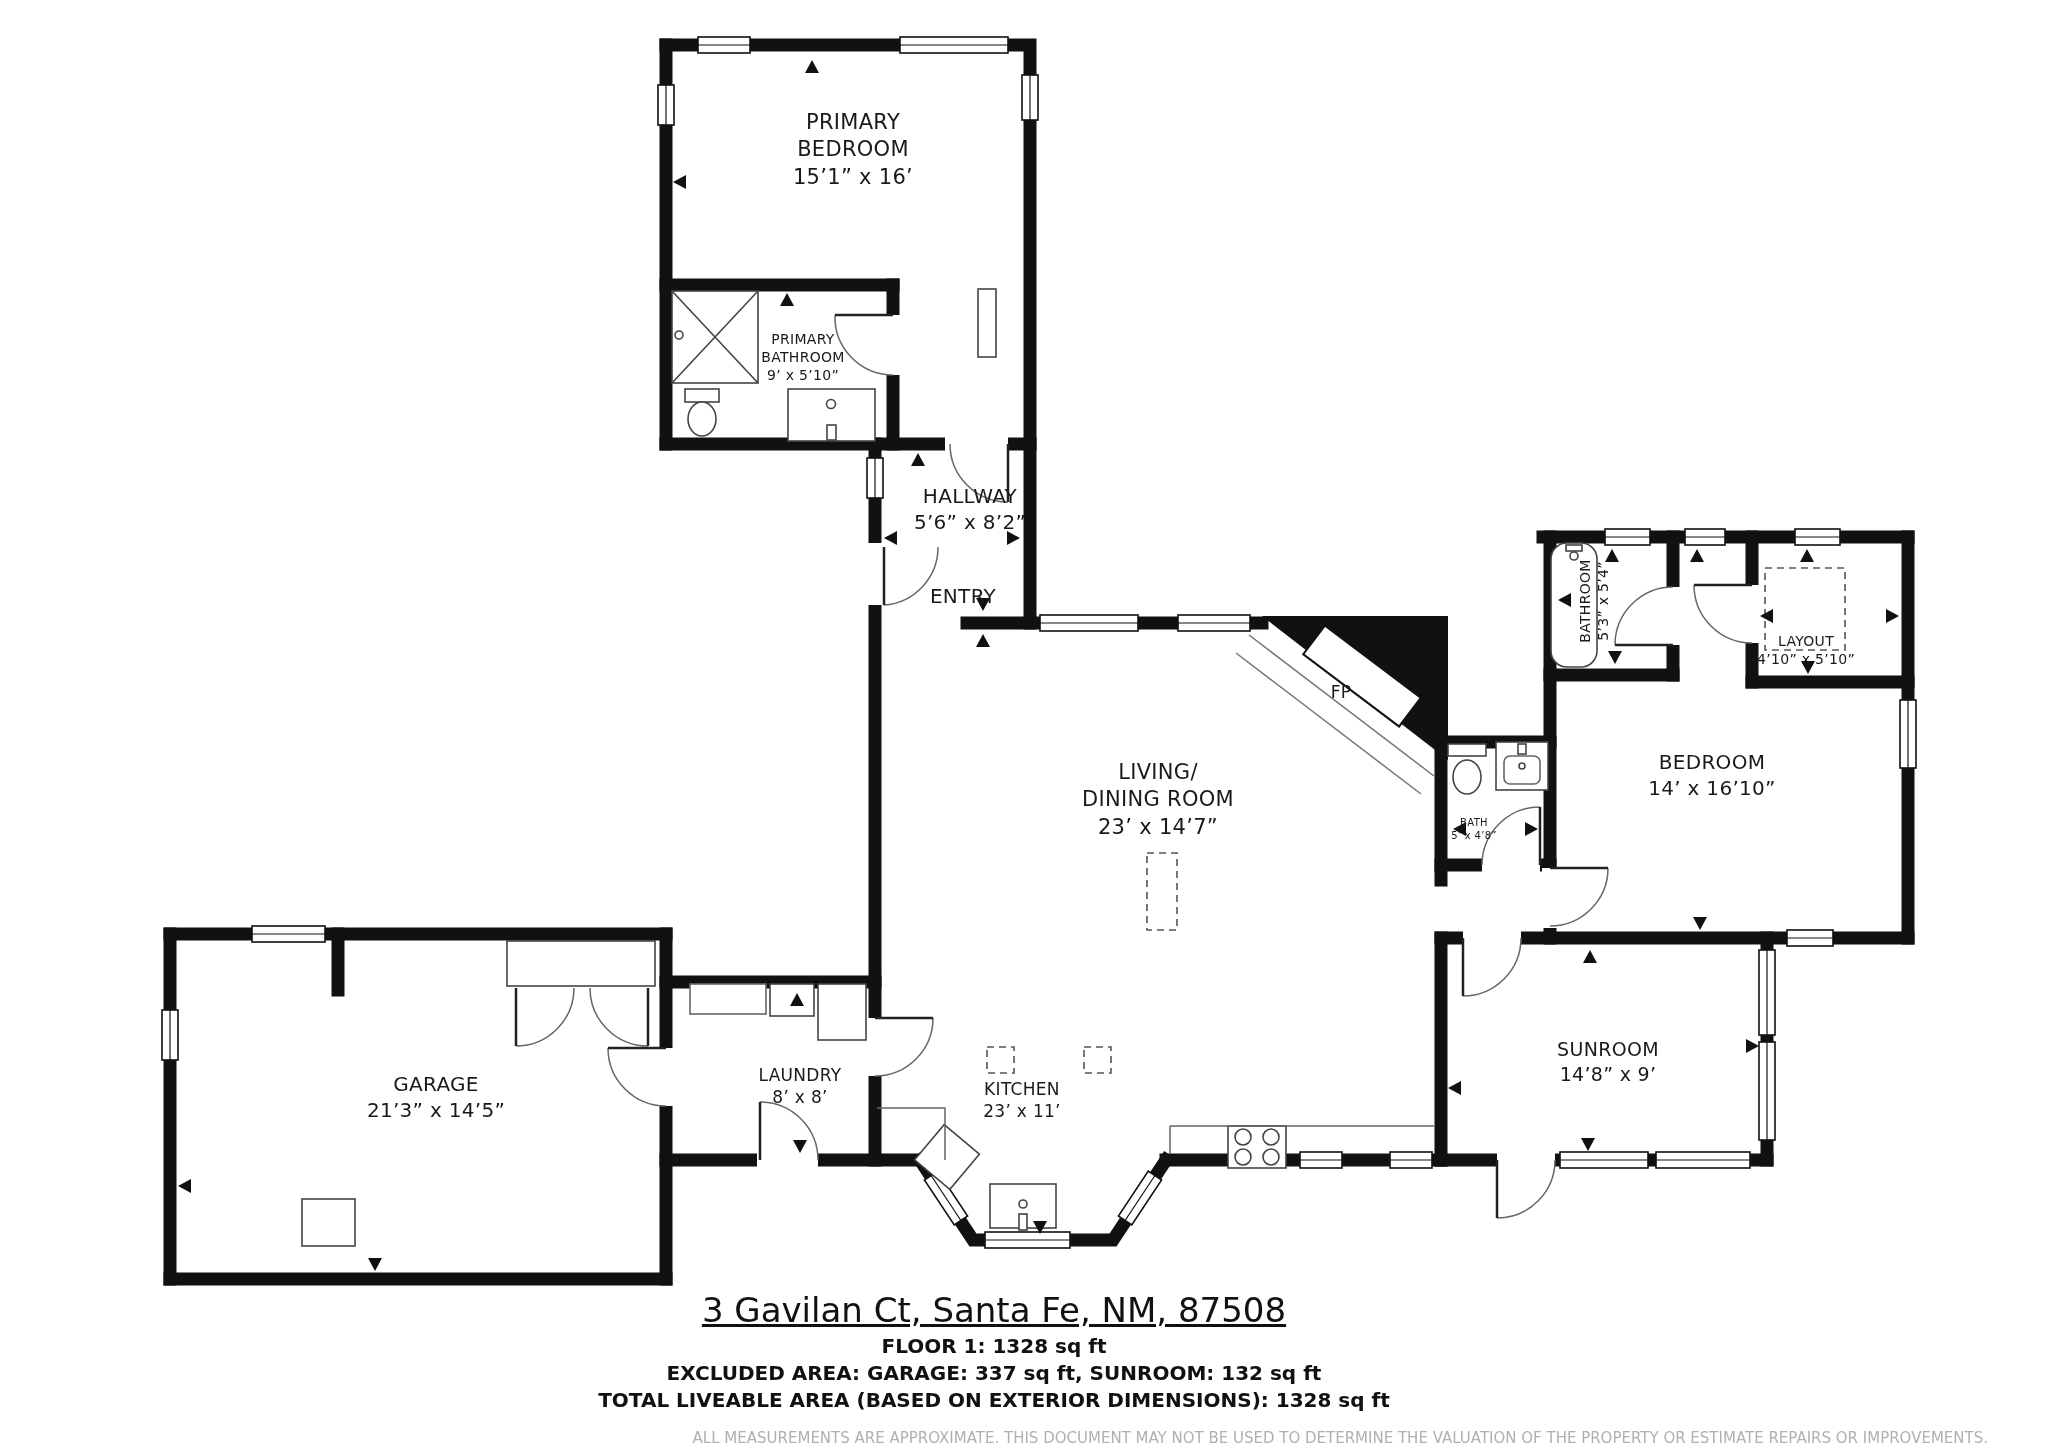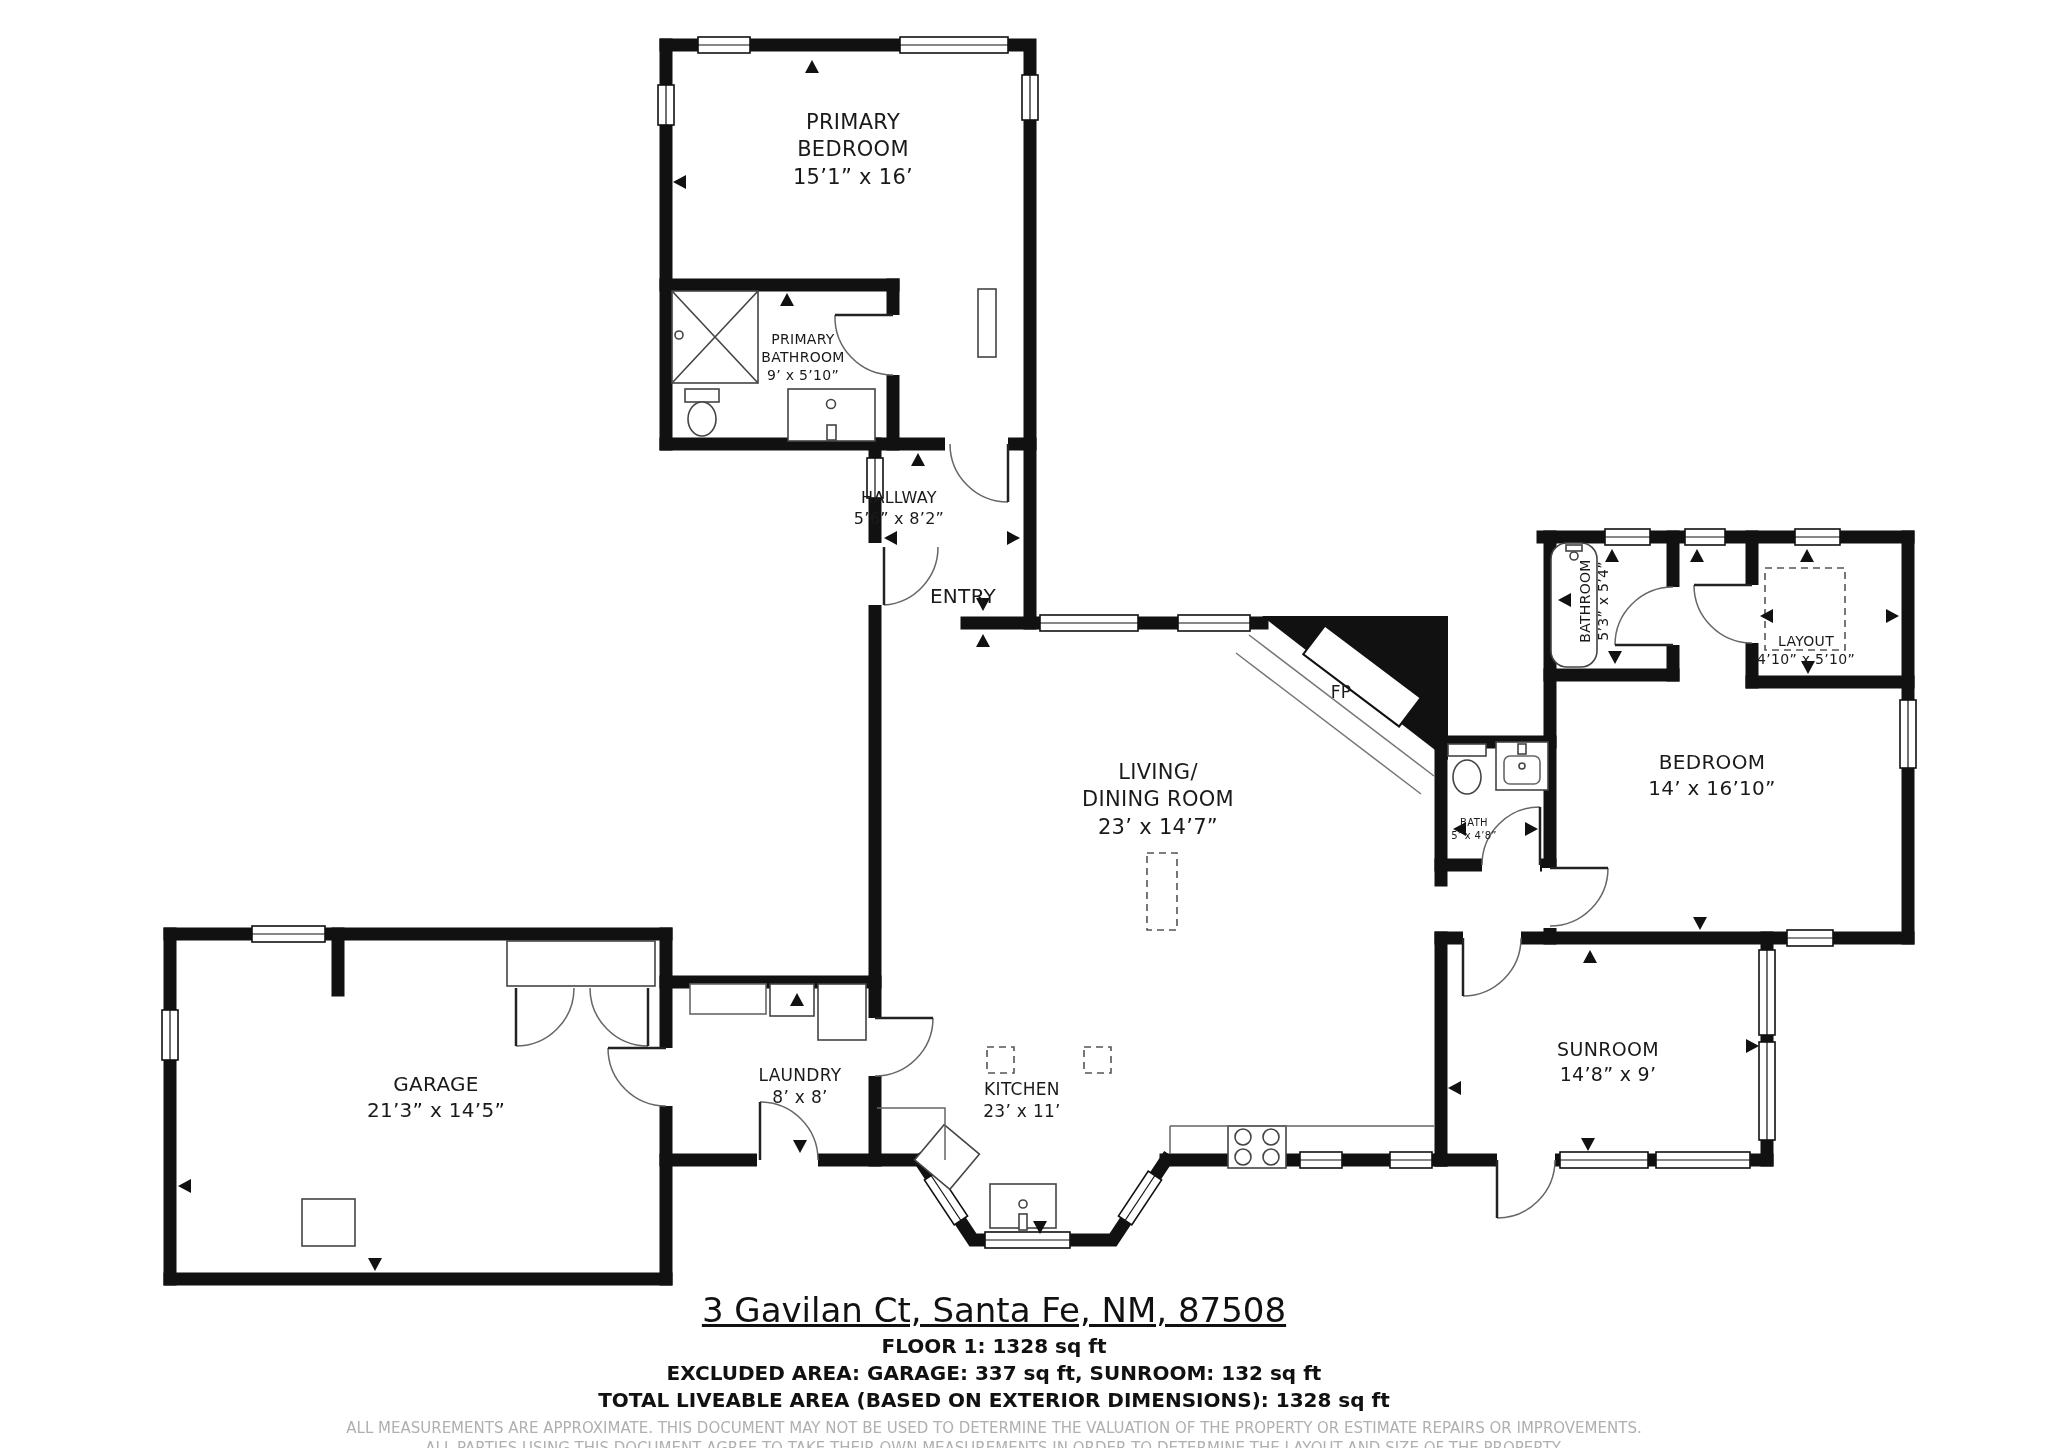--- a/index.html
+++ b/index.html
@@ -22,21 +22,21 @@
   }
   .room-label.rot{transform:translate(-50%,-50%) rotate(-90deg);}
   .room-name,.room-dims{display:block;white-space:pre-line;}
   .footer{
     position:absolute;left:0;right:0;top:1290px;
     text-align:center;color:#111;
   }
   .footer .address{font-size:34px;font-weight:400;margin:0 0 4px 0;text-decoration:underline;}
   .footer .meta{font-size:20px;font-weight:700;margin:3px 0;}
   .footer .disclaimer{font-size:15px;font-weight:400;color:#b0b0b0;margin:2px 0;}
-  .footer .disclaimer.first{margin-top:7px;}
+  .footer .disclaimer.first{margin-top:17px;text-align:right;}
 </style>
 </head>
 <body>
 
 <div id="stage">
 
   <svg id="plan-svg" viewBox="0 0 2048 1448">
 
     <g stroke="#111" stroke-width="13" fill="none" stroke-linecap="square">
 
@@ -303,21 +303,21 @@
 BEDROOM</span>
     <span class="room-dims">15’1” x 16’</span>
   </div>
 
   <div class="room-label" style="left:803px;top:357px;font-size:14px">
     <span class="room-name">PRIMARY
 BATHROOM</span>
     <span class="room-dims">9’ x 5’10”</span>
   </div>
 
-  <div class="room-label" style="left:899px;top:509px;font-size:16px">
+  <div class="room-label" style="left:970px;top:509px;font-size:20px">
     <span class="room-name">HALLWAY</span>
     <span class="room-dims">5’6” x 8’2”</span>
   </div>
 
   <div class="room-label" style="left:963px;top:596px;font-size:20px">
     <span class="room-name">ENTRY</span>
   </div>
 
   <div class="room-label" style="left:1158px;top:800px;font-size:21px">
     <span class="room-name">LIVING/

